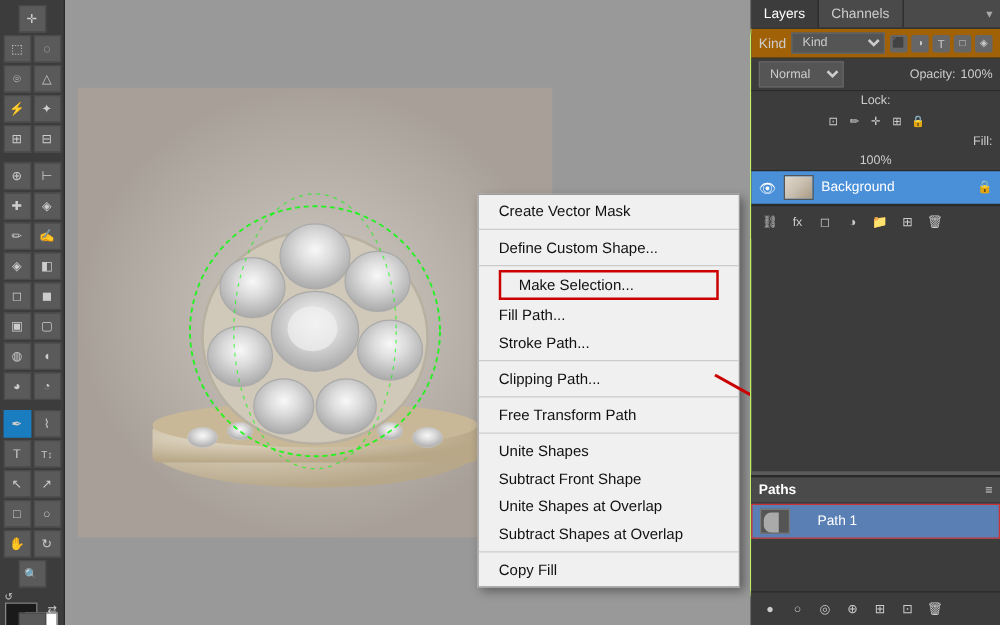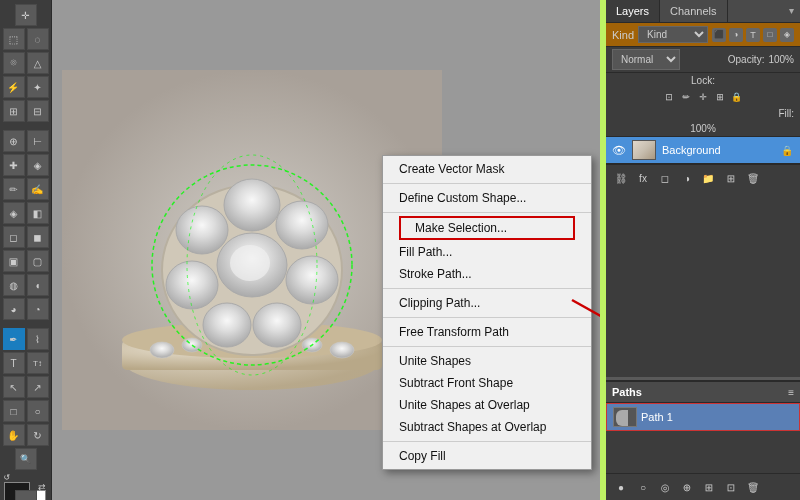--- a/index.html
+++ b/index.html
@@ -144,23 +144,24 @@
       padding: 3px 14px;
       margin: 1px 16px;
     }
 
     
     .right-panel {
       width: 200px;
       min-width: 200px;
       height: 500px;
       background: #3c3c3c;
-      border-left: 6px solid #bef264;
+      border-left: 1px solid #bef264;
       display: flex;
       flex-direction: column;
+      border-radius: 29px;
     }
 
     
     .panel-tabs {
       display: flex;
       background: #4a4a4a;
       border-bottom: 1px solid #2a2a2a;
     }
     .panel-tab {
       padding: 5px 10px;
@@ -378,21 +379,21 @@
     }
     .paths-menu-btn {
       color: #ccc;
       font-size: 10px;
       cursor: pointer;
     }
     .path-item {
       display: flex;
       align-items: center;
       padding: 3px 6px;
-      gap: 4px;
+      gap: 22px;
       background: #5a7fb5;
       cursor: pointer;
       border: 1px solid #cc3333;
     }
     .path-thumb {
       width: 24px;
       height: 20px;
       background: #555;
       border: 1px solid #777;
       display: flex;

